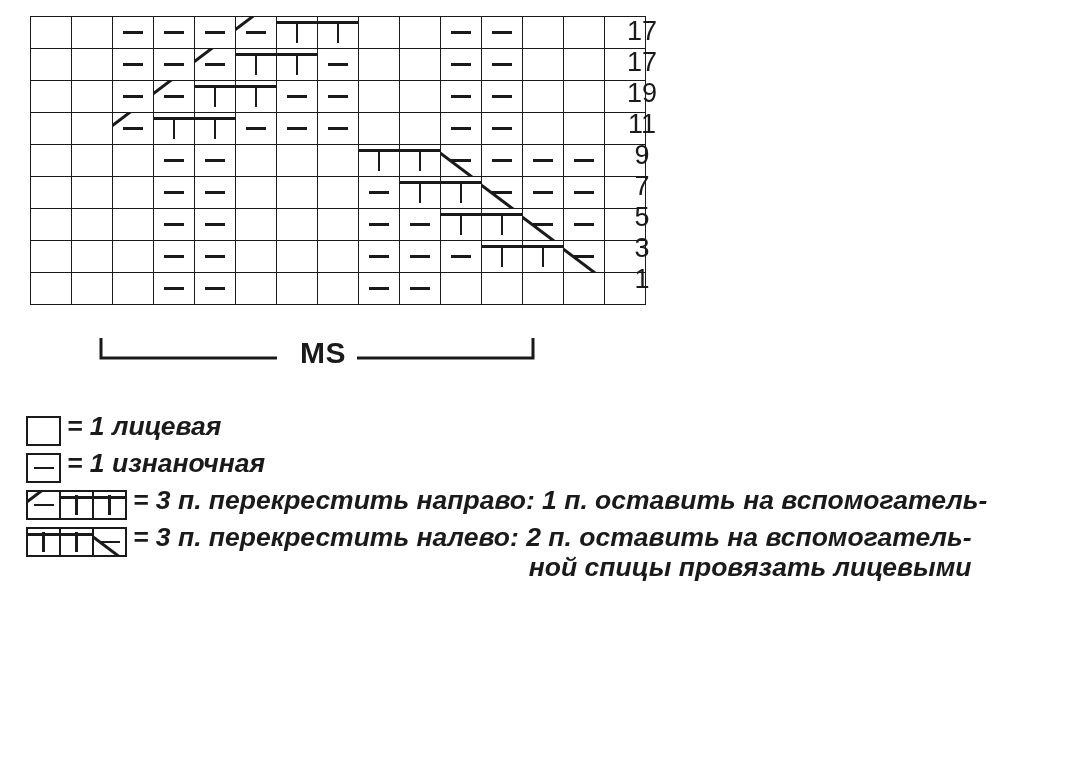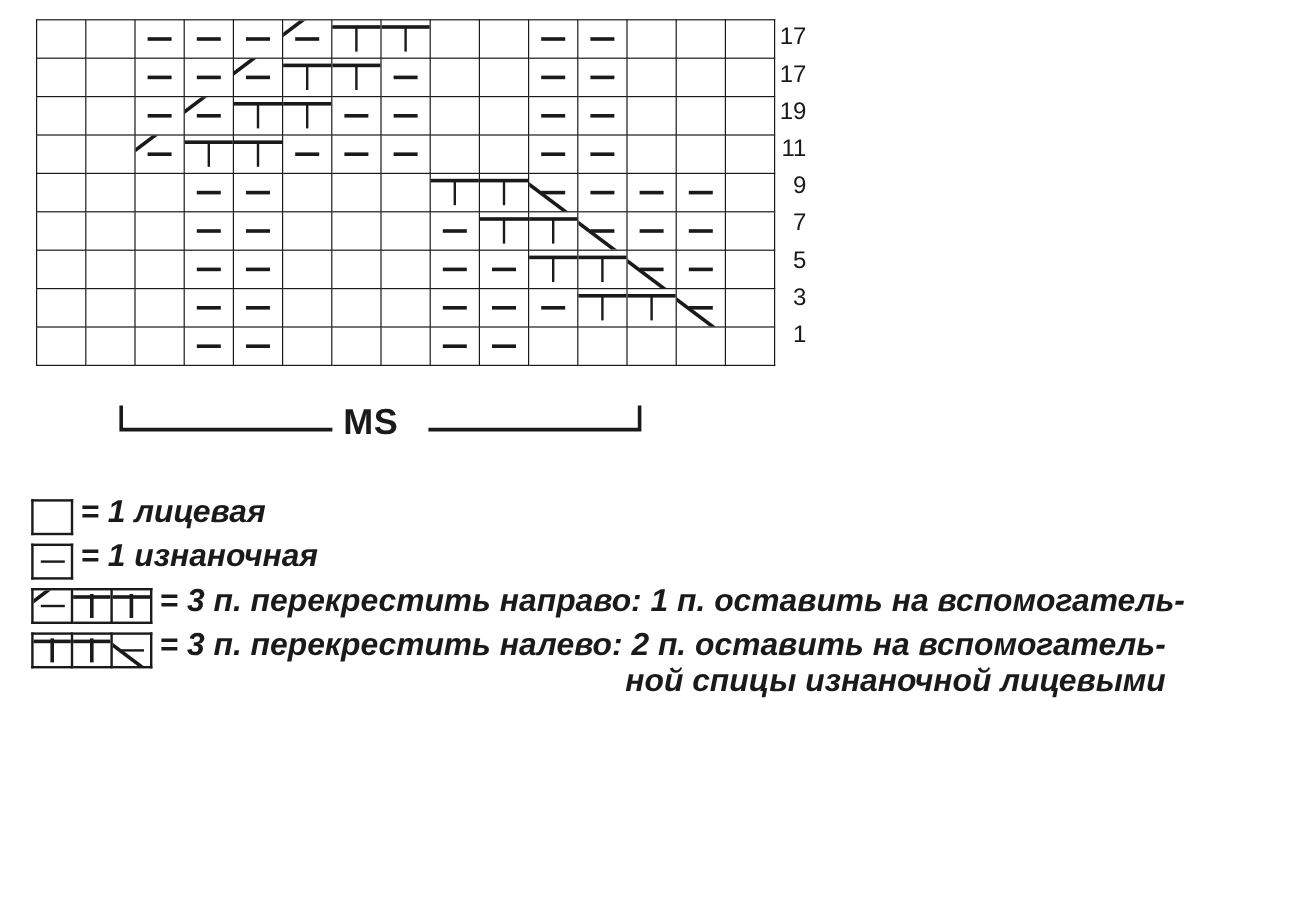--- a/index.html
+++ b/index.html
@@ -71,33 +71,33 @@
     position:absolute;left:0;top:4px;width:100%;height:2.5px;background:#1a1a1a;
   }
   
   #row-numbers{
     position:absolute;
     left:612px;top:16px;
     width:60px;
   }
   .rownum{
     height:31px;line-height:31px;
-    font-size:20px;
-    text-align:right;
+    font-size:27px;
+    text-align:center;
     font-family:"Liberation Sans", sans-serif;
   }
   
   #ms-bracket{
     position:absolute;
     left:99px;top:336px;
     width:436px;height:40px;
   }
   #ms-label{
     position:absolute;
-    left:286px;top:336px;
+    left:300px;top:336px;
     font-size:30px;
     font-weight:600;
     letter-spacing:.5px;
   }
   
   #legend{
     position:absolute;
     left:26px;top:412px;
     width:1040px;
   }
@@ -554,17 +554,17 @@
         <td>
                 <span class="purl"></span>
                 <span class="diagDown"></span>
               </td>
       </tr>
           </tbody>
         </table>
     </div>
     <div class="legend-text">
       <span class="cont">= 3 п. перекрестить налево: 2 п. оставить на вспомогатель-</span>
-      <span class="cont">ной спицы изнаночной лицевыми</span>
+      <span class="cont">ной спицы провязать лицевыми</span>
     </div>
   </div>
 
 </div>
 
 </body></html>

